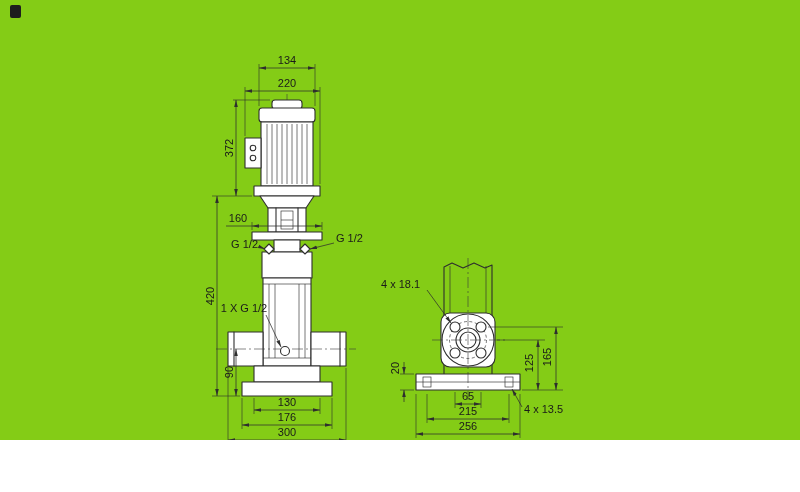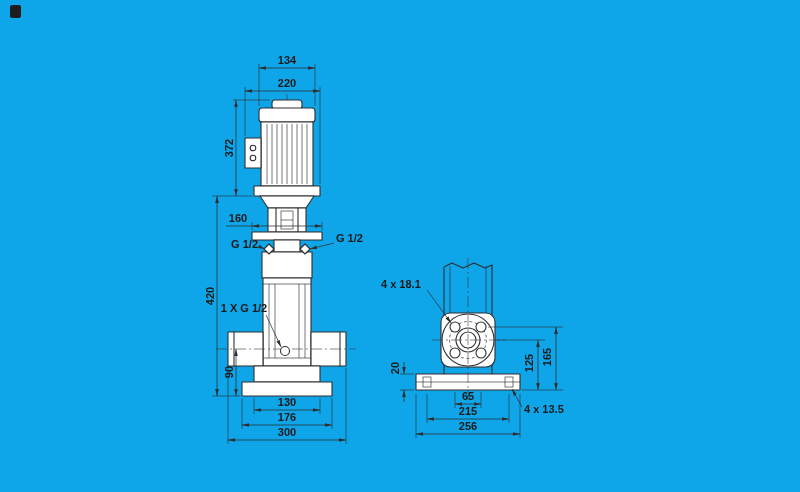--- a/index.html
+++ b/index.html
@@ -1,16 +1,16 @@
 <!DOCTYPE html>
 <html><head>
 <meta charset="utf-8">
 <style>
   html,body{margin:0;padding:0;background:#ffffff;}
-  .stage{position:relative;width:800px;height:492px;background:#0ea5e9;overflow:hidden;font-weight:bold;}
+  .stage{position:relative;width:800px;height:440px;background:#84cc16;overflow:hidden;}
   svg{display:block;}
   .obj{fill:none;stroke:#2e2e2e;stroke-width:1.1;stroke-linejoin:round;stroke-linecap:round;}
   .objf{fill:#ffffff;stroke:#2e2e2e;stroke-width:1.1;stroke-linejoin:round;}
   .thin{fill:none;stroke:#2e2e2e;stroke-width:0.65;}
   .dim{fill:none;stroke:#2e2e2e;stroke-width:0.75;}
   .ext{fill:none;stroke:#2e2e2e;stroke-width:0.6;}
   .cl{fill:none;stroke:#3a3a3a;stroke-width:0.6;stroke-dasharray:11 3 2 3;}
   .bc{fill:none;stroke:#3a3a3a;stroke-width:0.7;stroke-dasharray:3 2.5;}
   text{font-family:"Liberation Sans","DejaVu Sans",sans-serif;font-size:11px;fill:#1a1a1a;}
   .mid{text-anchor:middle;}

